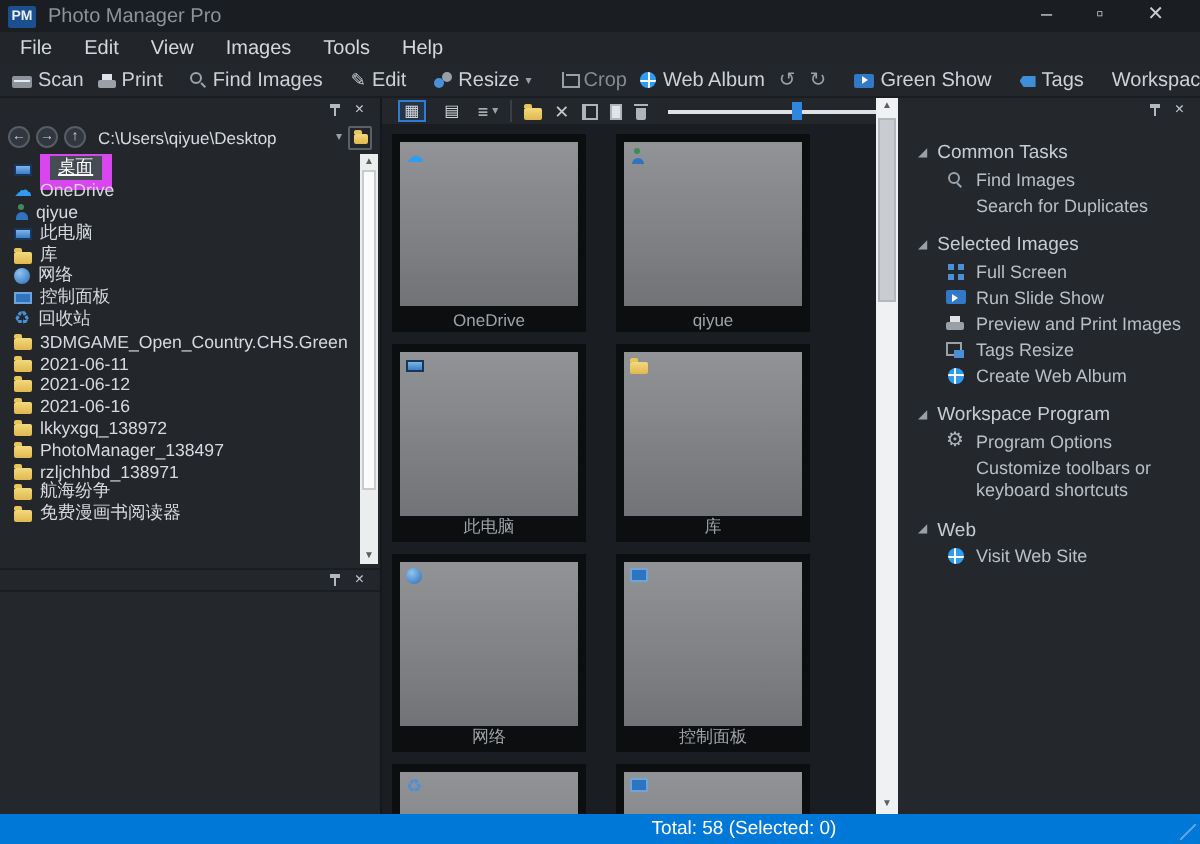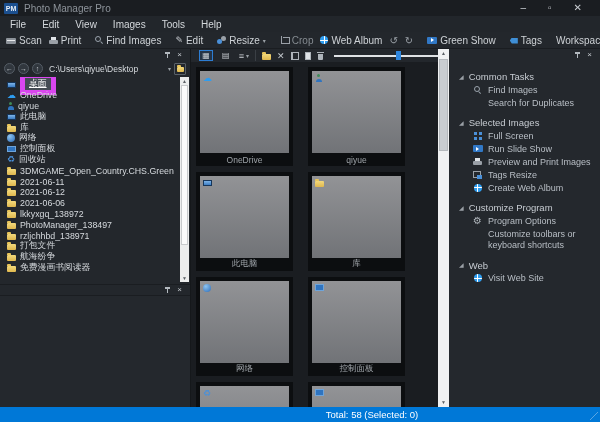--- a/index.html
+++ b/index.html
@@ -270,37 +270,33 @@
         <div class="trow">
             <span class="ic folder-i"></span>
             <span class="tlabel">2021-06-11</span>
           </div>
         <div class="trow">
             <span class="ic folder-i"></span>
             <span class="tlabel">2021-06-12</span>
           </div>
         <div class="trow">
             <span class="ic folder-i"></span>
-            <span class="tlabel">2021-06-06</span>
+            <span class="tlabel">2021-06-16</span>
           </div>
         <div class="trow">
             <span class="ic folder-i"></span>
             <span class="tlabel">lkkyxgq_138972</span>
           </div>
         <div class="trow">
             <span class="ic folder-i"></span>
             <span class="tlabel">PhotoManager_138497</span>
           </div>
         <div class="trow">
             <span class="ic folder-i"></span>
             <span class="tlabel">rzljchhbd_138971</span>
-          </div>
-        <div class="trow">
-            <span class="ic folder-i"></span>
-            <span class="tlabel">打包文件</span>
           </div>
         <div class="trow">
             <span class="ic folder-i"></span>
             <span class="tlabel">航海纷争</span>
           </div>
         <div class="trow">
             <span class="ic folder-i"></span>
             <span class="tlabel">免费漫画书阅读器</span>
           </div>
         <div class="tscroll">
@@ -438,21 +434,21 @@
               <span class="ic-slot">
                 <span class="ic globe-i"></span>
               </span>
               <span>Create Web Album</span>
             </div>
         </div>
 
         <div class="section">
           <div class="sec-hd">
               <span class="sec-tri">◢</span>
-              <span>Customize Program</span>
+              <span>Workspace Program</span>
             </div>
           <div class="titem">
               <span class="ic-slot">
                 <span class="ic gear-i">⚙</span>
               </span>
               <span>Program Options</span>
             </div>
           <div class="titem noicon">
               <span>Customize toolbars or keyboard shortcuts</span>
             </div>

